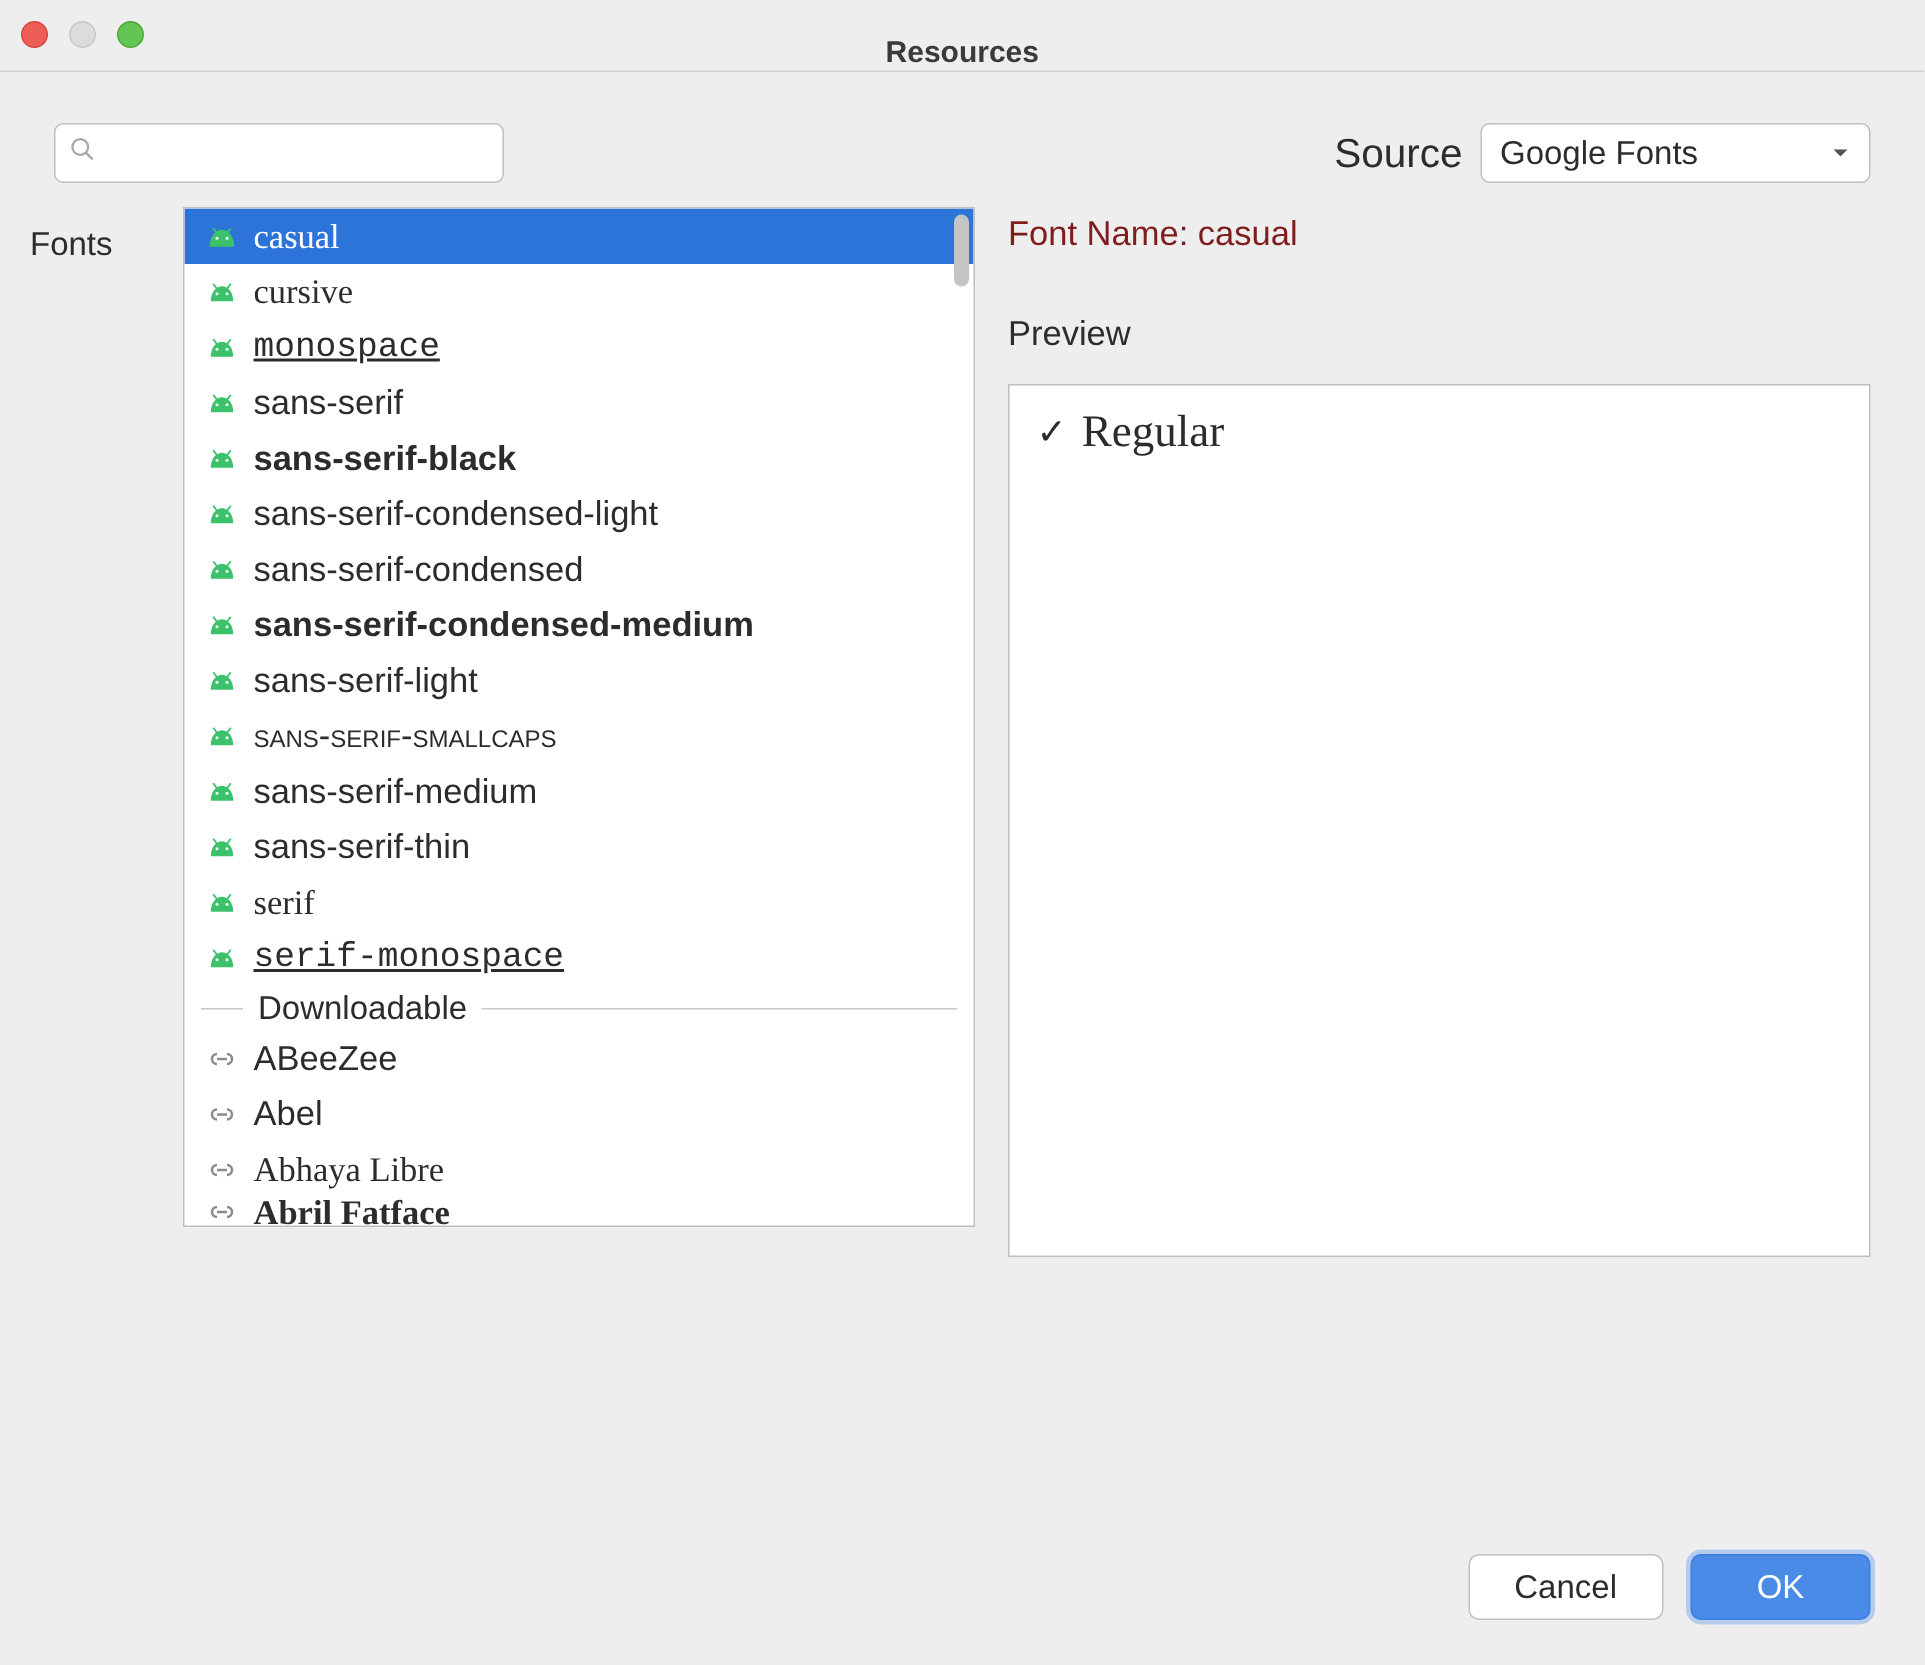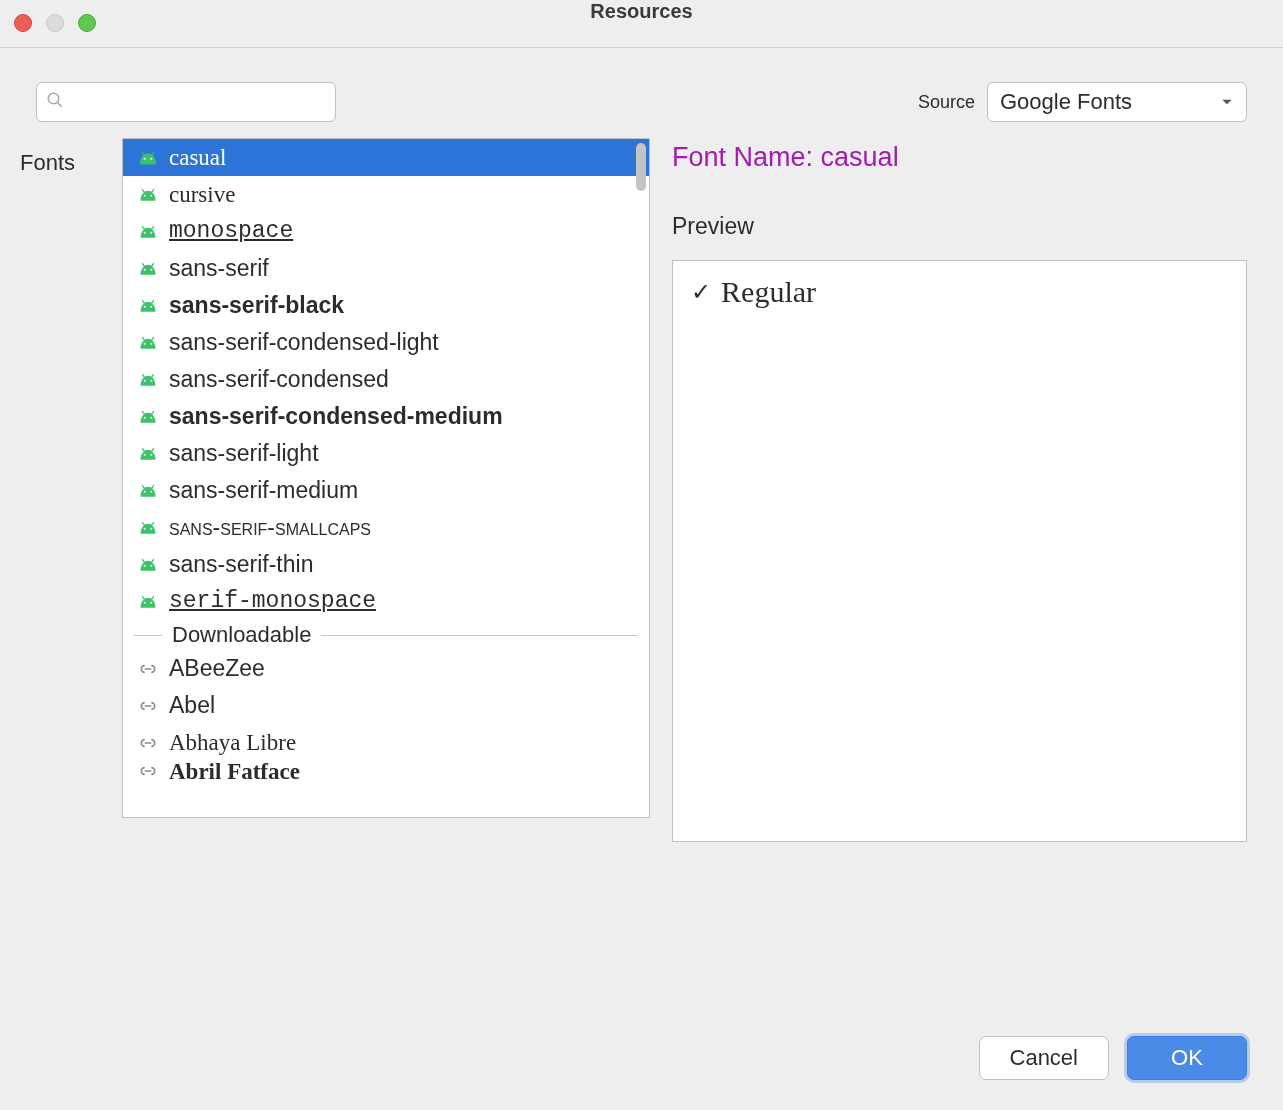--- a/index.html
+++ b/index.html
@@ -9,21 +9,21 @@
       width: 1283px;
       height: 1110px;
       overflow: hidden;
     }
     .titlebar {
       height: 48px;
       background: #eeeeee;
       border-bottom: 1px solid #d0d0d0;
       position: relative;
       display: flex;
-      align-items: flex-start;
+      align-items: flex-end;
     }
     .traffic-lights {
       position: absolute;
       left: 14px;
       top: 14px;
       display: flex;
       gap: 14px;
     }
     .traffic-light {
       width: 18px;
@@ -65,21 +65,21 @@
       top: 50%;
       transform: translateY(-50%);
       color: #a7a7a7;
     }
     .source-group {
       display: flex;
       align-items: center;
       gap: 12px;
     }
     .source-label {
-      font-size: 18px;
+      font-size: 27px;
       color: #2c2c2c;
     }
     .source-select {
       width: 260px;
       height: 40px;
       border: 1px solid #bfbfbf;
       border-radius: 6px;
       background: #ffffff;
       display: flex;
       align-items: center;
@@ -159,22 +159,22 @@
       width: 10px;
       height: 48px;
       background: #c4c4c4;
       border-radius: 6px;
     }
     .detail-pane {
       flex: 1;
       padding-top: 4px;
     }
     .detail-line {
-      font-size: 27px;
-      color: #a21caf;
+      font-size: 23px;
+      color: #7f1d1d;
     }
     .preview-label {
       font-size: 23px;
       color: #2c2c2c;
       margin-top: 40px;
       margin-bottom: 20px;
     }
     .preview-box {
       border: 1px solid #bfbfbf;
       background: #ffffff;
@@ -381,49 +381,61 @@
       <div class="font-item">
         <span class="android-icon">
           <svg width="20" height="14" viewBox="0 0 24 14">
               <path d="M3 14 C3 6 8 2 12 2 C16 2 21 6 21 14 Z" fill="#3bc26b"></path>
               <circle cx="8" cy="8" r="1.2" fill="#fff"></circle>
               <circle cx="16" cy="8" r="1.2" fill="#fff"></circle>
               <line x1="5" y1="0" x2="8" y2="4" stroke="#3bc26b" stroke-width="1.5"></line>
               <line x1="19" y1="0" x2="16" y2="4" stroke="#3bc26b" stroke-width="1.5"></line>
             </svg>
         </span>
+        <span class="item-label" style="font-variant:small-caps">sans-serif-smallcaps</span>
+      </div>
+
+      <div class="font-item">
+        <span class="android-icon">
+          <svg width="20" height="14" viewBox="0 0 24 14">
+              <path d="M3 14 C3 6 8 2 12 2 C16 2 21 6 21 14 Z" fill="#3bc26b"></path>
+              <circle cx="8" cy="8" r="1.2" fill="#fff"></circle>
+              <circle cx="16" cy="8" r="1.2" fill="#fff"></circle>
+              <line x1="5" y1="0" x2="8" y2="4" stroke="#3bc26b" stroke-width="1.5"></line>
+              <line x1="19" y1="0" x2="16" y2="4" stroke="#3bc26b" stroke-width="1.5"></line>
+            </svg>
+        </span>
         <span class="item-label" style="font-weight:500">sans-serif-medium</span>
       </div>
 
       <div class="font-item">
         <span class="android-icon">
           <svg width="20" height="14" viewBox="0 0 24 14">
               <path d="M3 14 C3 6 8 2 12 2 C16 2 21 6 21 14 Z" fill="#3bc26b"></path>
               <circle cx="8" cy="8" r="1.2" fill="#fff"></circle>
               <circle cx="16" cy="8" r="1.2" fill="#fff"></circle>
               <line x1="5" y1="0" x2="8" y2="4" stroke="#3bc26b" stroke-width="1.5"></line>
               <line x1="19" y1="0" x2="16" y2="4" stroke="#3bc26b" stroke-width="1.5"></line>
             </svg>
         </span>
-        <span class="item-label" style="font-variant:small-caps">sans-serif-smallcaps</span>
-      </div>
-
-      <div class="font-item">
-        <span class="android-icon">
-          <svg width="20" height="14" viewBox="0 0 24 14">
-              <path d="M3 14 C3 6 8 2 12 2 C16 2 21 6 21 14 Z" fill="#3bc26b"></path>
-              <circle cx="8" cy="8" r="1.2" fill="#fff"></circle>
-              <circle cx="16" cy="8" r="1.2" fill="#fff"></circle>
-              <line x1="5" y1="0" x2="8" y2="4" stroke="#3bc26b" stroke-width="1.5"></line>
-              <line x1="19" y1="0" x2="16" y2="4" stroke="#3bc26b" stroke-width="1.5"></line>
-            </svg>
-        </span>
         <span class="item-label" style="font-weight:200">sans-serif-thin</span>
       </div>
 
+      <div class="font-item font-item-serif">
+        <span class="android-icon">
+          <svg width="20" height="14" viewBox="0 0 24 14">
+              <path d="M3 14 C3 6 8 2 12 2 C16 2 21 6 21 14 Z" fill="#3bc26b"></path>
+              <circle cx="8" cy="8" r="1.2" fill="#fff"></circle>
+              <circle cx="16" cy="8" r="1.2" fill="#fff"></circle>
+              <line x1="5" y1="0" x2="8" y2="4" stroke="#3bc26b" stroke-width="1.5"></line>
+              <line x1="19" y1="0" x2="16" y2="4" stroke="#3bc26b" stroke-width="1.5"></line>
+            </svg>
+        </span>
+        <span class="item-label">serif</span>
+      </div>
 
       <div class="font-item font-item-mono">
         <span class="android-icon">
           <svg width="20" height="14" viewBox="0 0 24 14">
               <path d="M3 14 C3 6 8 2 12 2 C16 2 21 6 21 14 Z" fill="#3bc26b"></path>
               <circle cx="8" cy="8" r="1.2" fill="#fff"></circle>
               <circle cx="16" cy="8" r="1.2" fill="#fff"></circle>
               <line x1="5" y1="0" x2="8" y2="4" stroke="#3bc26b" stroke-width="1.5"></line>
               <line x1="19" y1="0" x2="16" y2="4" stroke="#3bc26b" stroke-width="1.5"></line>
             </svg>

